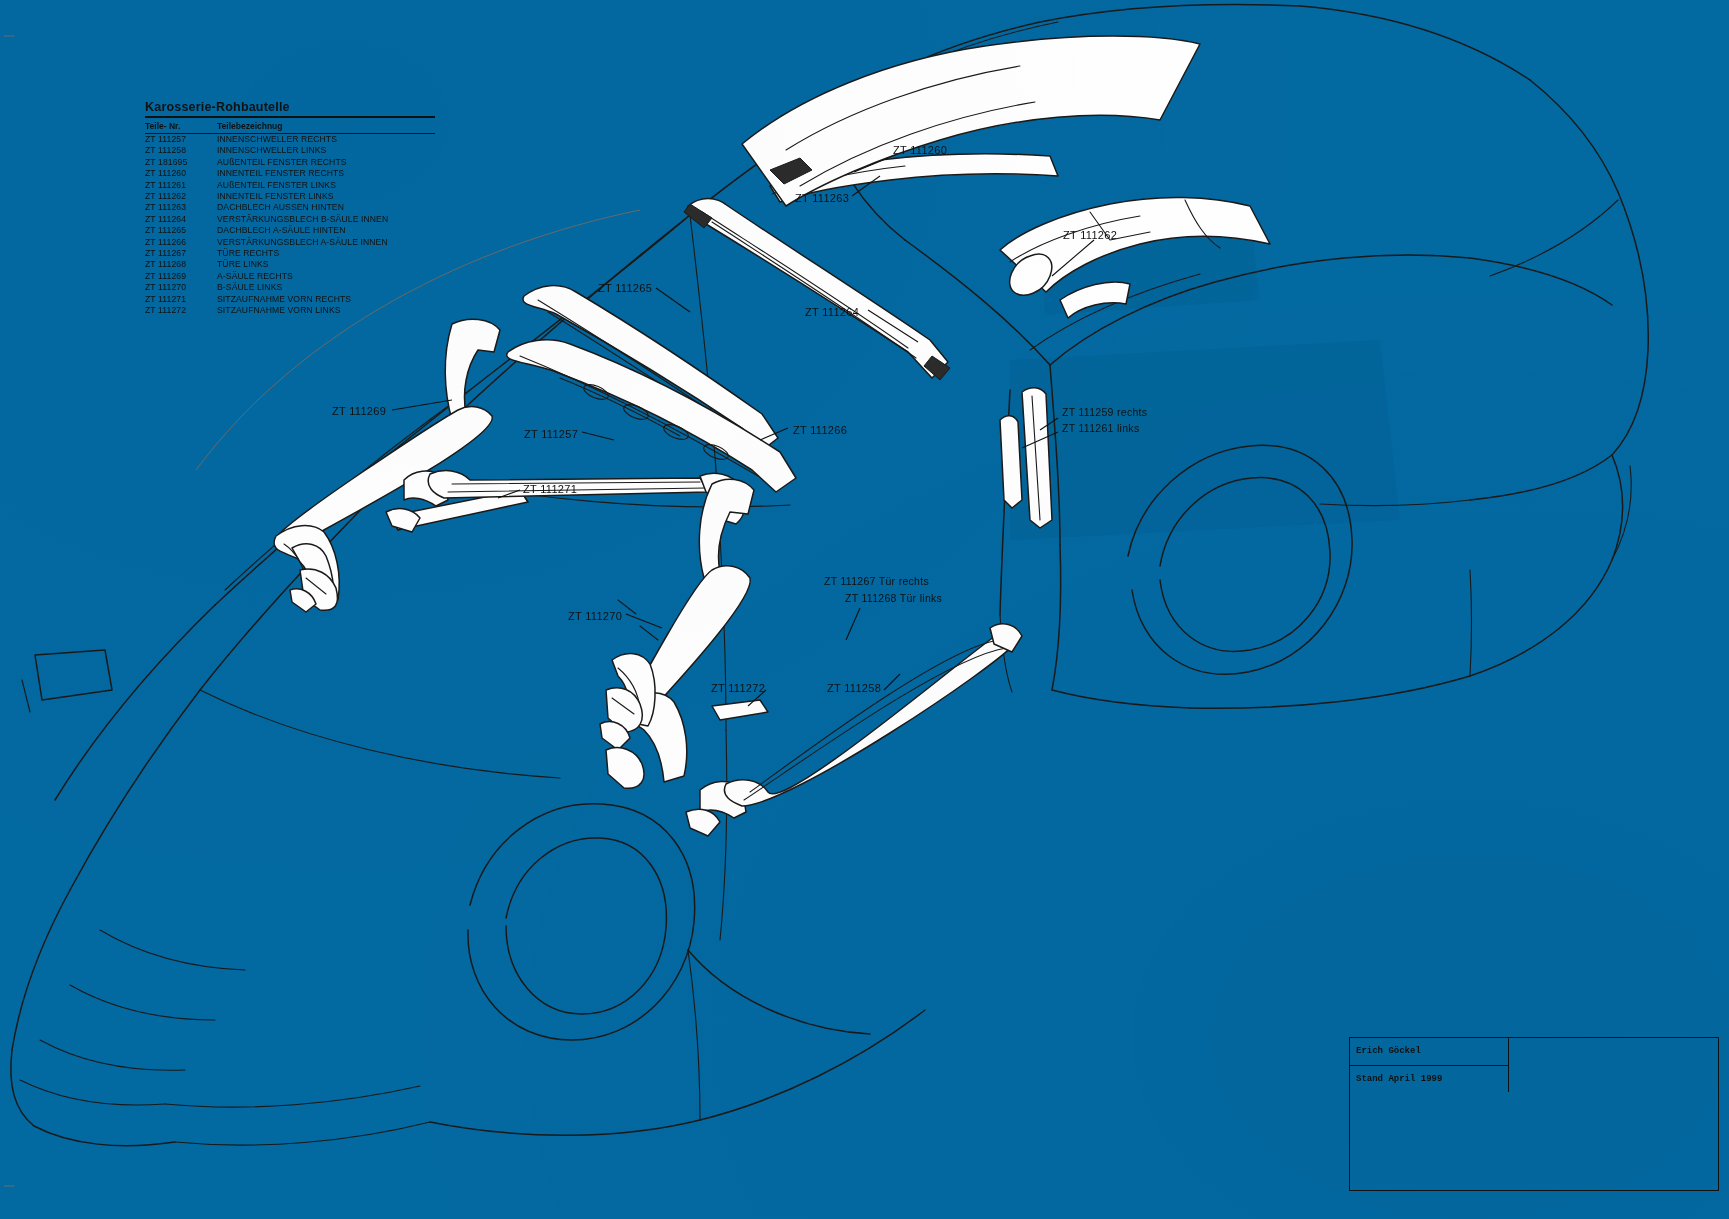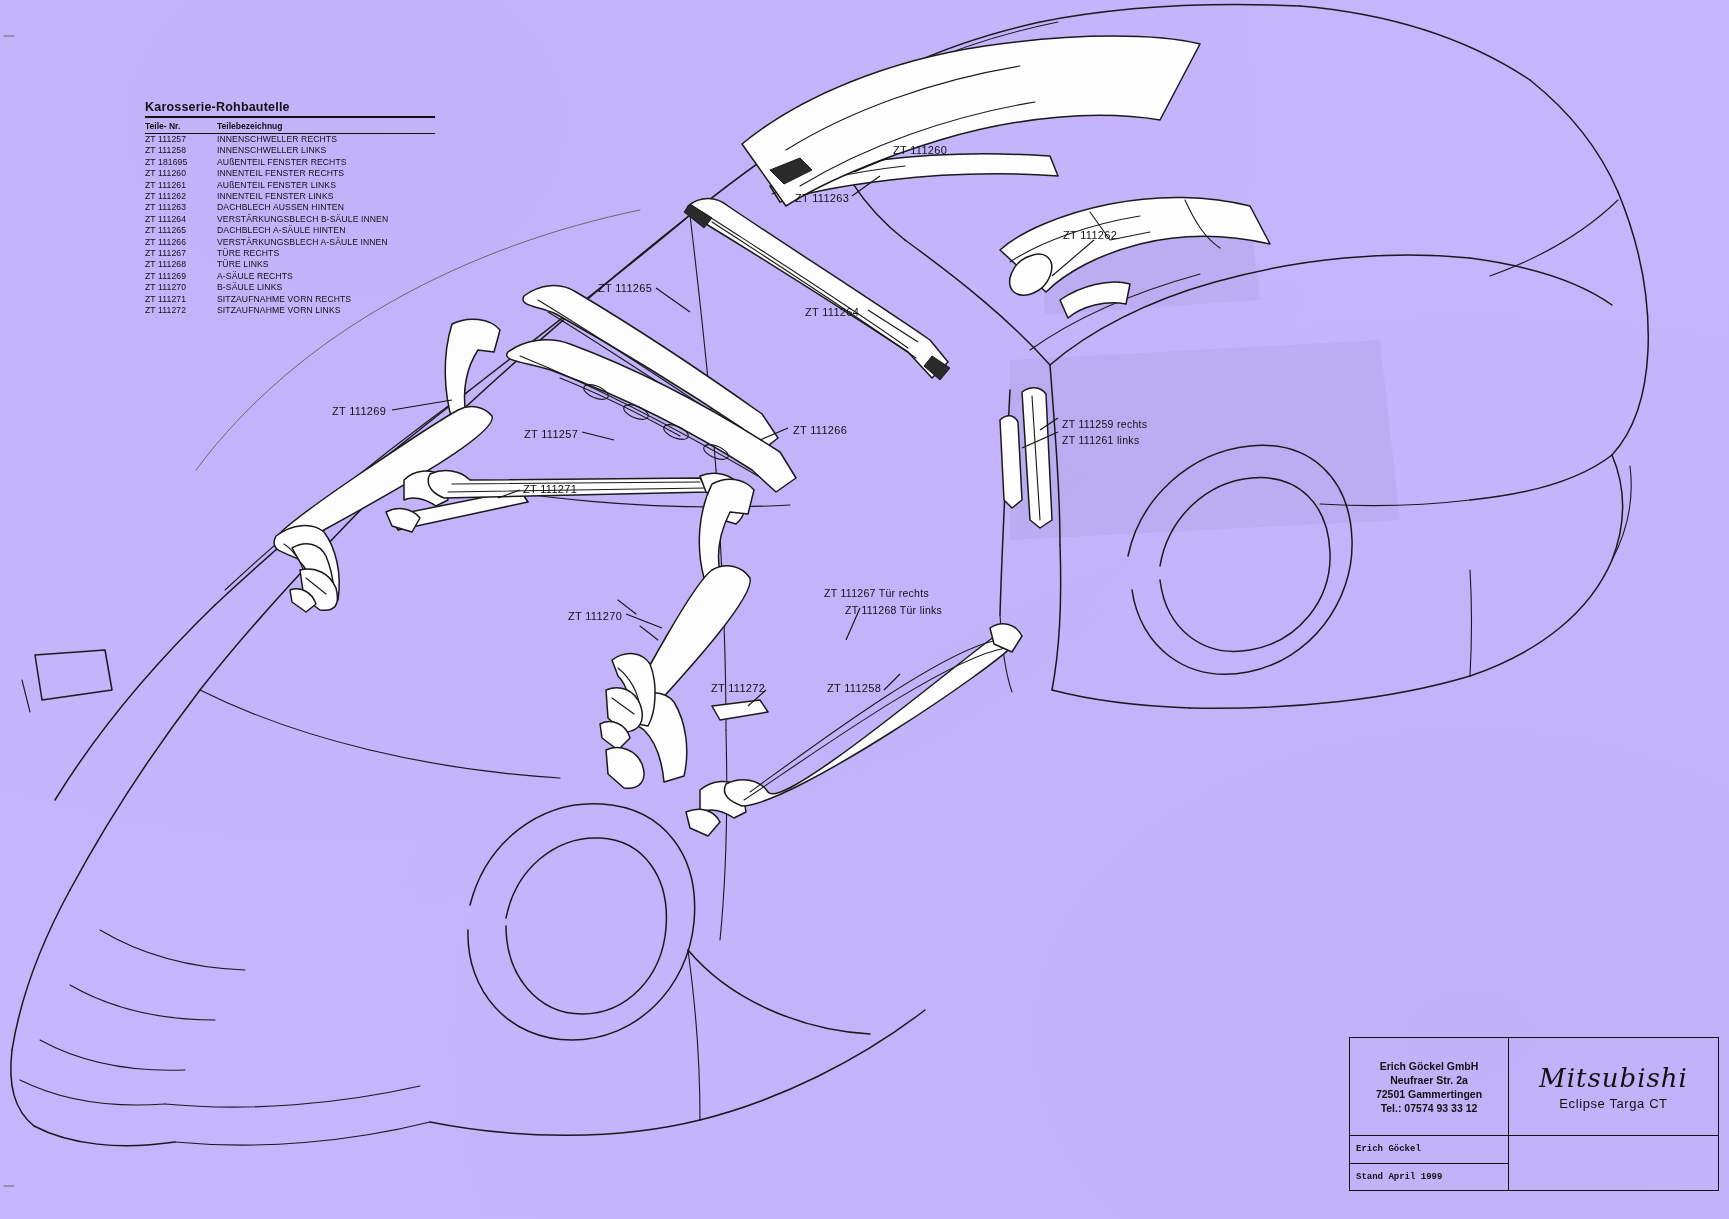--- a/index.html
+++ b/index.html
@@ -1,38 +1,38 @@
 <!DOCTYPE html>
 <html><head>
 <meta charset="utf-8">
 <style>
   html,body{margin:0;padding:0;background:#ffffff;}
   body{width:1729px;height:1219px;overflow:hidden;font-family:"Liberation Sans",sans-serif;}
-  #sheet{position:relative;width:1729px;height:1219px;background:#c4b5fd;overflow:hidden;}
+  #sheet{position:relative;width:1729px;height:1219px;background:#0369a1;overflow:hidden;}
 
   
   .paper-tone{position:absolute;inset:0;background:
       radial-gradient(ellipse at 20% 10%, rgba(0,0,0,0.015), rgba(0,0,0,0) 60%),
       radial-gradient(ellipse at 85% 85%, rgba(0,0,0,0.02), rgba(0,0,0,0) 60%);
       pointer-events:none;}
 
   
   .legend{position:absolute;left:145px;top:100px;width:300px;}
   .legend-title{font-size:12.5px;font-weight:bold;letter-spacing:.2px;color:#111;}
   .legend-rule{height:2px;background:#111;margin-top:2px;width:290px;}
   .legend-head{display:flex;font-size:8.5px;font-weight:bold;color:#111;margin-top:3px;}
   .legend-head .c1{width:72px;}
   .legend-rule2{height:1px;background:#111;margin-top:2px;width:290px;}
   .legend-row{display:flex;font-size:8.6px;line-height:11.4px;color:#111;}
   .legend-row .c1{width:72px;letter-spacing:.1px;}
   .legend-row .c2{letter-spacing:.1px;}
 
   
   .lbl{position:absolute;font-size:11px;color:#111;white-space:pre;letter-spacing:.3px;}
-  .lbl.sm{font-size:10.5px;margin-top:12px;}
+  .lbl.sm{font-size:10.5px;}
 
   
   .titleblock{position:absolute;left:1349px;top:1037px;width:368px;height:152px;border:1.6px solid #111;
               display:flex;flex-direction:column;}
   .tb-top{display:flex;flex:1 1 auto;border-bottom:1.6px solid #111;}
   .tb-company{width:158px;border-right:1.6px solid #111;display:flex;align-items:center;justify-content:center;text-align:center;}
   .tb-company .inner{font-size:10.5px;font-weight:bold;line-height:14px;color:#111;}
   .tb-brand{flex:1;display:flex;flex-direction:column;align-items:center;justify-content:center;}
   .tb-brand .m{font-family:"DejaVu Serif",serif;font-style:italic;font-size:26px;color:#111;letter-spacing:1px;}
   .tb-brand .s{font-size:13px;color:#111;letter-spacing:.6px;margin-top:3px;}
@@ -315,34 +315,20 @@
   <div class="lbl sm" style="left:1062px;top:406px;">ZT 111259 rechts</div>
   <div class="lbl sm" style="left:1062px;top:422px;">ZT 111261 links</div>
   <div class="lbl" style="left:523px;top:483px;">ZT 111271</div>
   <div class="lbl" style="left:568px;top:610px;">ZT 111270</div>
   <div class="lbl sm" style="left:824px;top:575px;text-align:center;">ZT 111267 Tür rechts</div>
   <div class="lbl sm" style="left:845px;top:592px;">ZT 111268 Tür links</div>
   <div class="lbl" style="left:711px;top:682px;">ZT 111272</div>
   <div class="lbl" style="left:827px;top:682px;">ZT 111258</div>
 
   <div class="titleblock">
-    <div class="tb-top">
-      <div class="tb-company">
-        <div class="inner">
-          <div>Erich Göckel GmbH</div>
-          <div>Neufraer Str. 2a</div>
-          <div>72501 Gammertingen</div>
-          <div>Tel.: 07574 93 33 12</div>
-        </div>
-      </div>
-      <div class="tb-brand">
-        <div class="m">Mitsubishi</div>
-        <div class="s">Eclipse Targa CT</div>
-      </div>
-    </div>
     <div class="tb-bottom">
       <div class="tb-left">
         <div class="r1">Erich Göckel</div>
         <div class="r2">Stand  April 1999</div>
       </div>
     </div>
   </div>
 
 </div>
 

